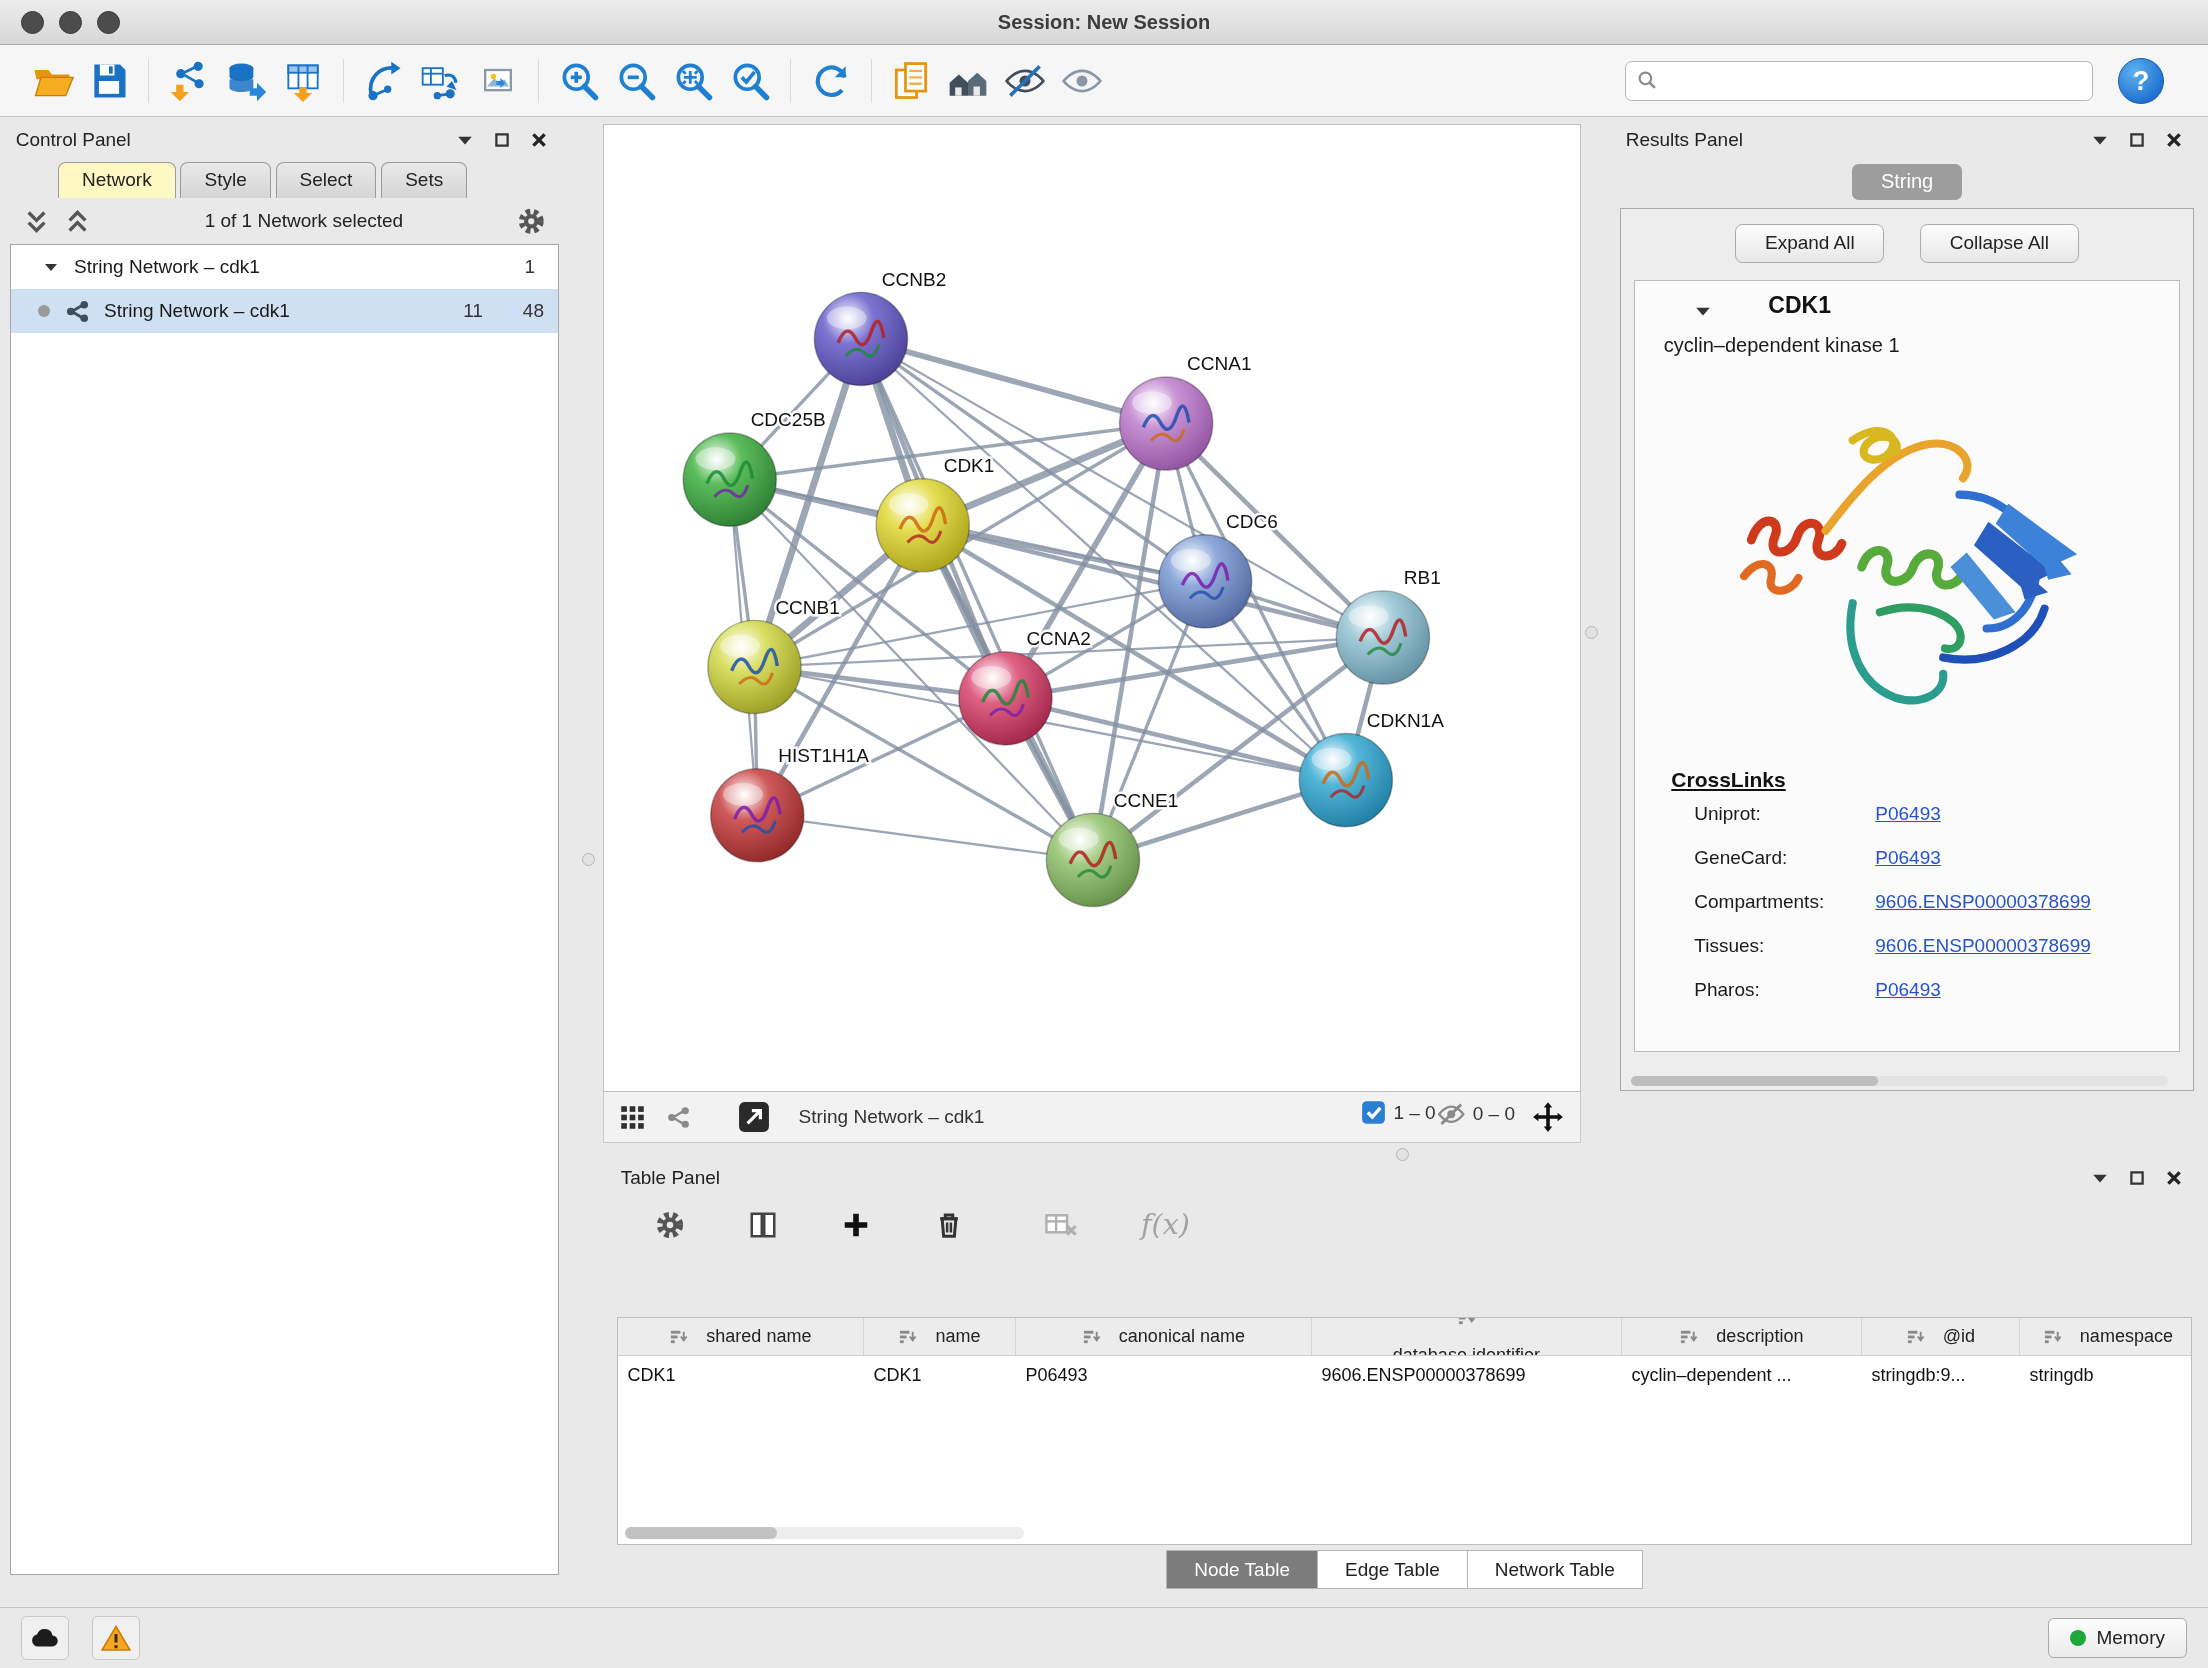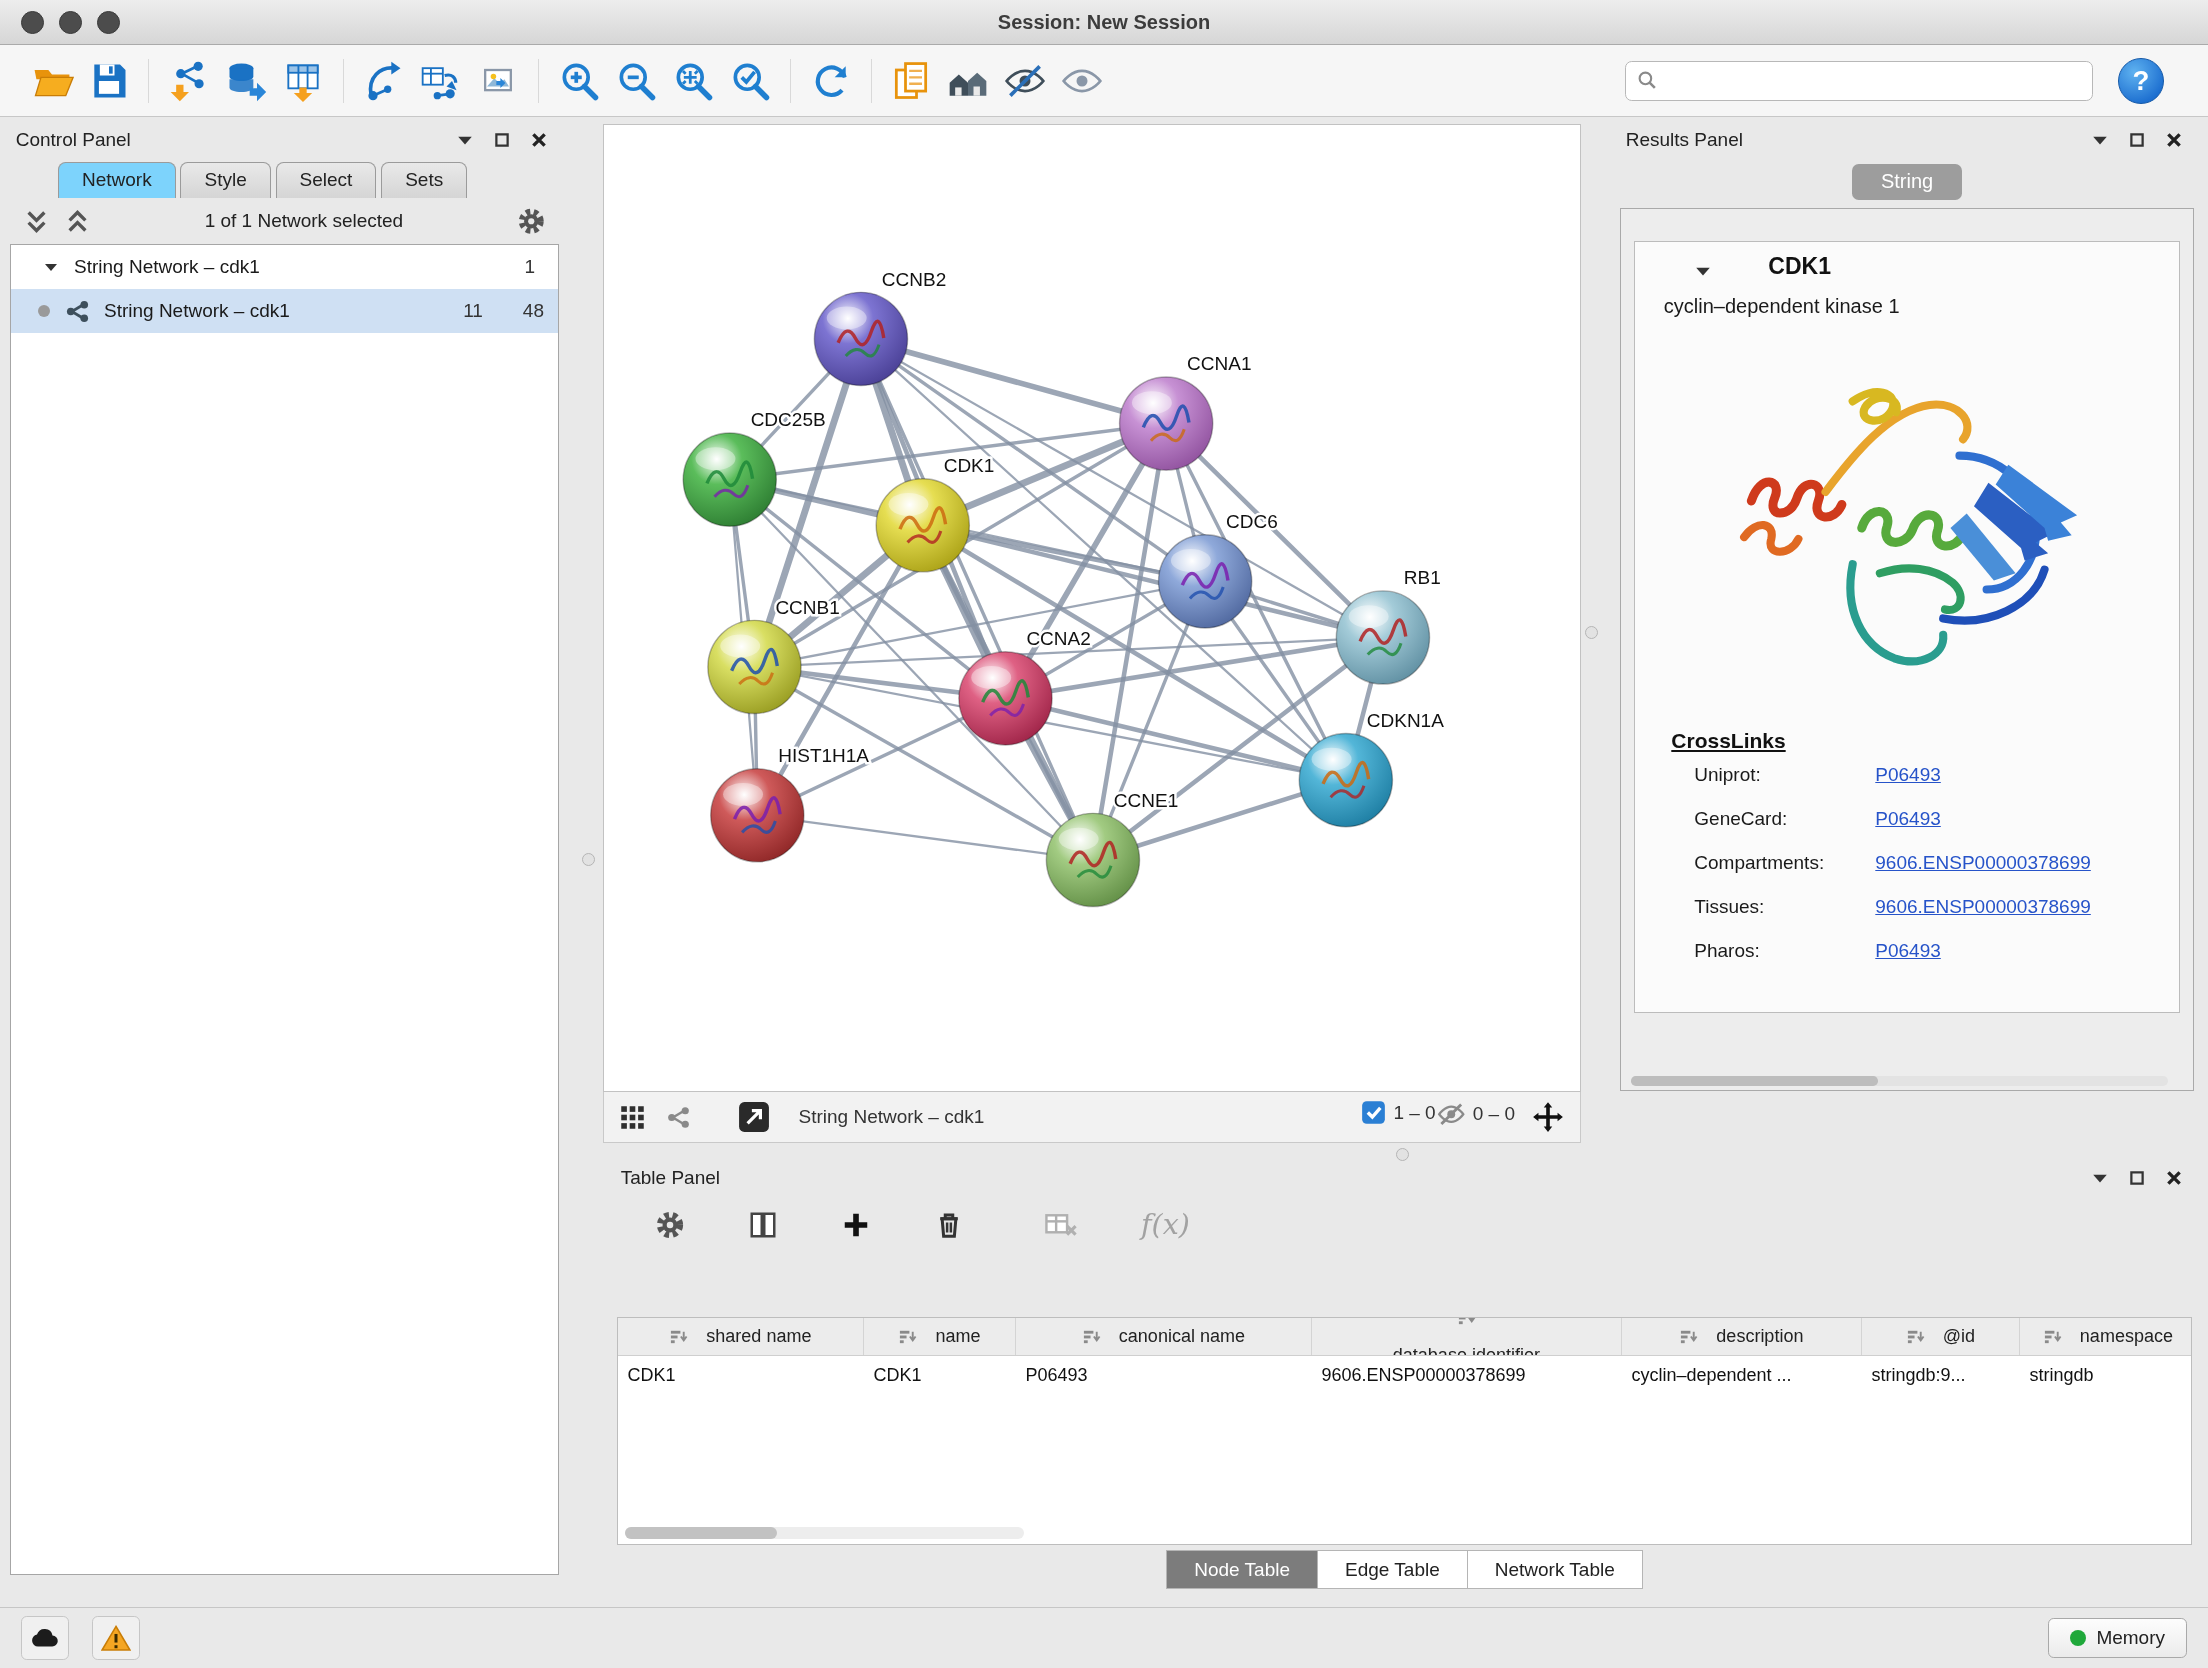--- a/index.html
+++ b/index.html
@@ -31,21 +31,21 @@
   
   .panel-header { height:32px; display:flex; align-items:center; font-size:19px; color:#222; padding:0 5.7px; }
   .panel-controls { margin-left:auto; display:flex; align-items:center; gap:19px; padding-right:5.7px; }
   .pc-icon svg { width:18px; height:18px; }
 
   
   .control-panel { position:absolute; left:10px; top:124px; width:549px; height:1451px; }
   .cp-tabs { display:flex; align-items:flex-end; height:42px; padding-left:48px; gap:4.8px; }
   .cp-tab { padding:6.7px 23px; font-size:19px; background:linear-gradient(#e9e9e9,#d5d5d5);
     border:1px solid #9b9b9b; border-bottom:none; border-radius:7.6px 7.6px 0 0; color:#222; }
-  .cp-tab.selected { background:#7dd3fc; }
+  .cp-tab.selected { background:#fef9c3; }
   .cp-subbar { height:46px; display:flex; align-items:center; padding:0 13.3px; gap:13.3px; }
   .cp-status { flex:1; text-align:center; font-size:19px; color:#222; }
   .tree-box { position:absolute; left:0; right:0; top:120px; bottom:0; background:#fff; border:1px solid #a6a6a6; }
   .tree-row { height:44px; display:flex; align-items:center; font-size:19px; }
   .tree-row.root { padding-left:32px; gap:15px; }
   .tree-row.child { padding-left:27px; gap:13.3px; background:#cfe0f3; }
   .tree-count { margin-left:auto; margin-right:23px; color:#333; }
   .tree-nums { margin-left:auto; margin-right:14px; display:flex; gap:40px; color:#333; }
   .bullet { width:12.4px; height:12.4px; border-radius:50%; background:#9a9a9a; }
 
@@ -626,20 +626,24 @@
           <svg viewBox="0 0 16 16">
             <path d="M3 3l10 10M13 3L3 13" stroke="#222" stroke-width="3"></path>
           </svg>
         </span>
     </span>
   </div>
 
   <div class="rp-tab">String</div>
 
   <div class="rp-box">
+    <div class="rp-buttons">
+      <div class="rp-btn">Expand All</div>
+      <div class="rp-btn">Collapse All</div>
+    </div>
 
     <div class="rp-section">
       <div class="rp-protein-header">
         <span class="rp-caret">
             <svg viewBox="0 0 16 16" width="18" height="18">
               <path d="M2 5h12L8 12z" fill="#333"></path>
             </svg>
           </span>
         <span class="rp-name">CDK1</span>
       </div>

